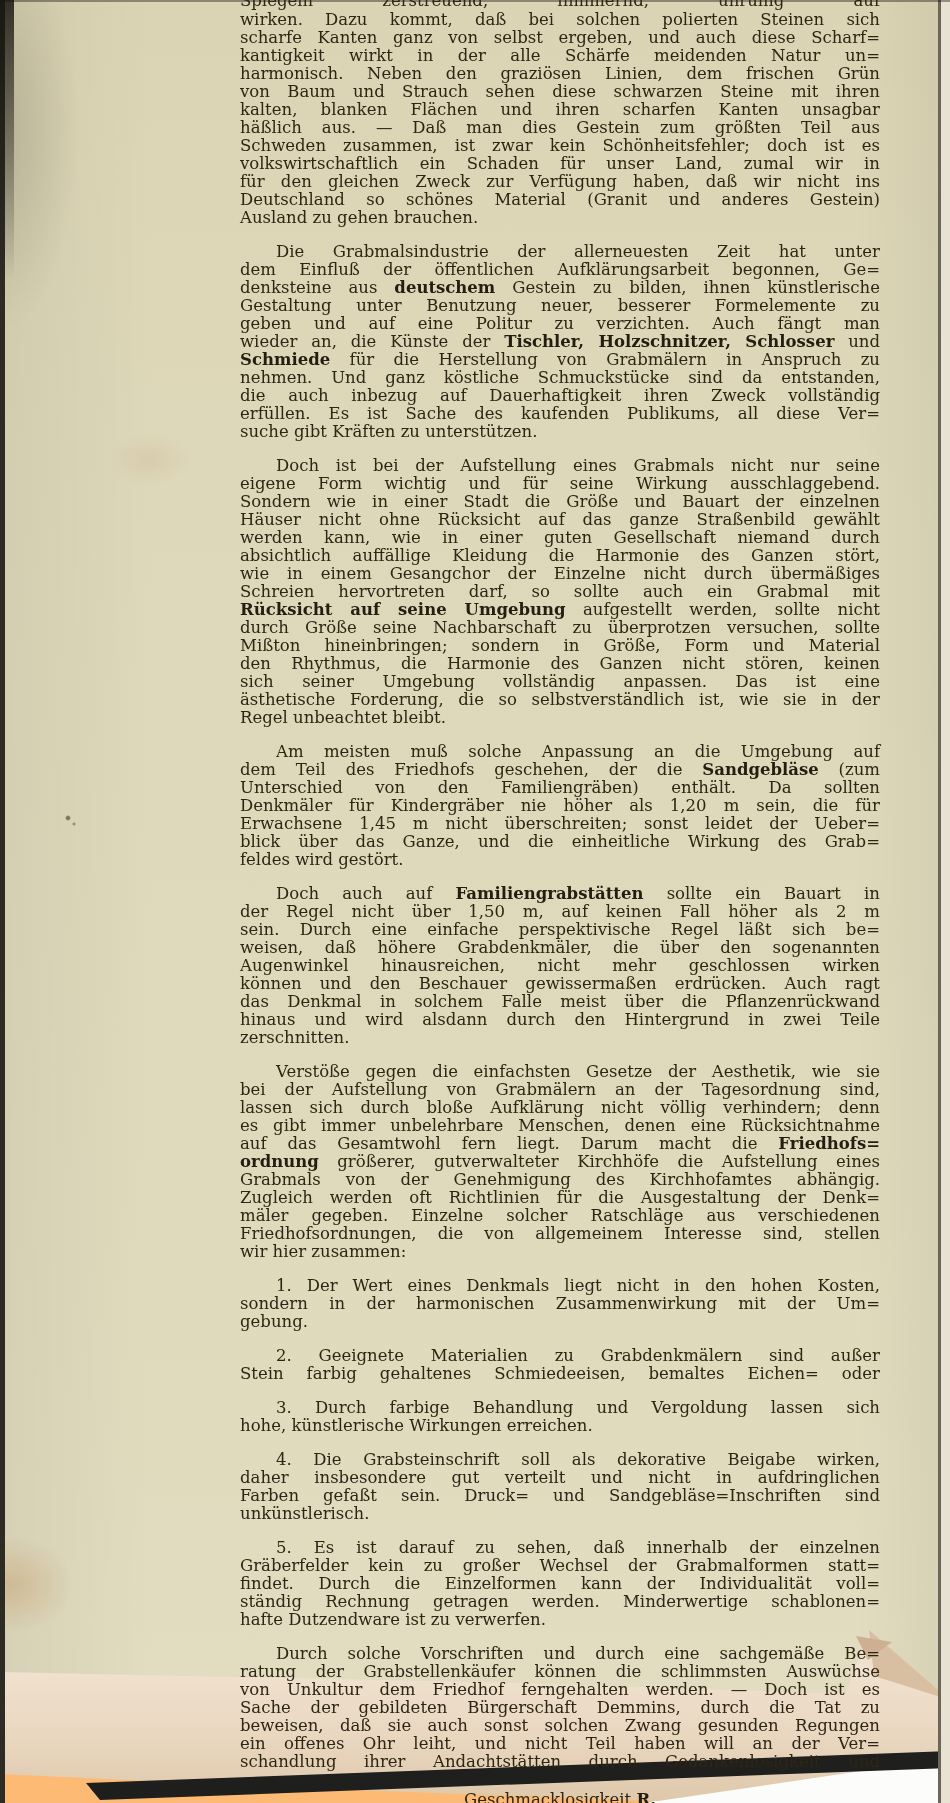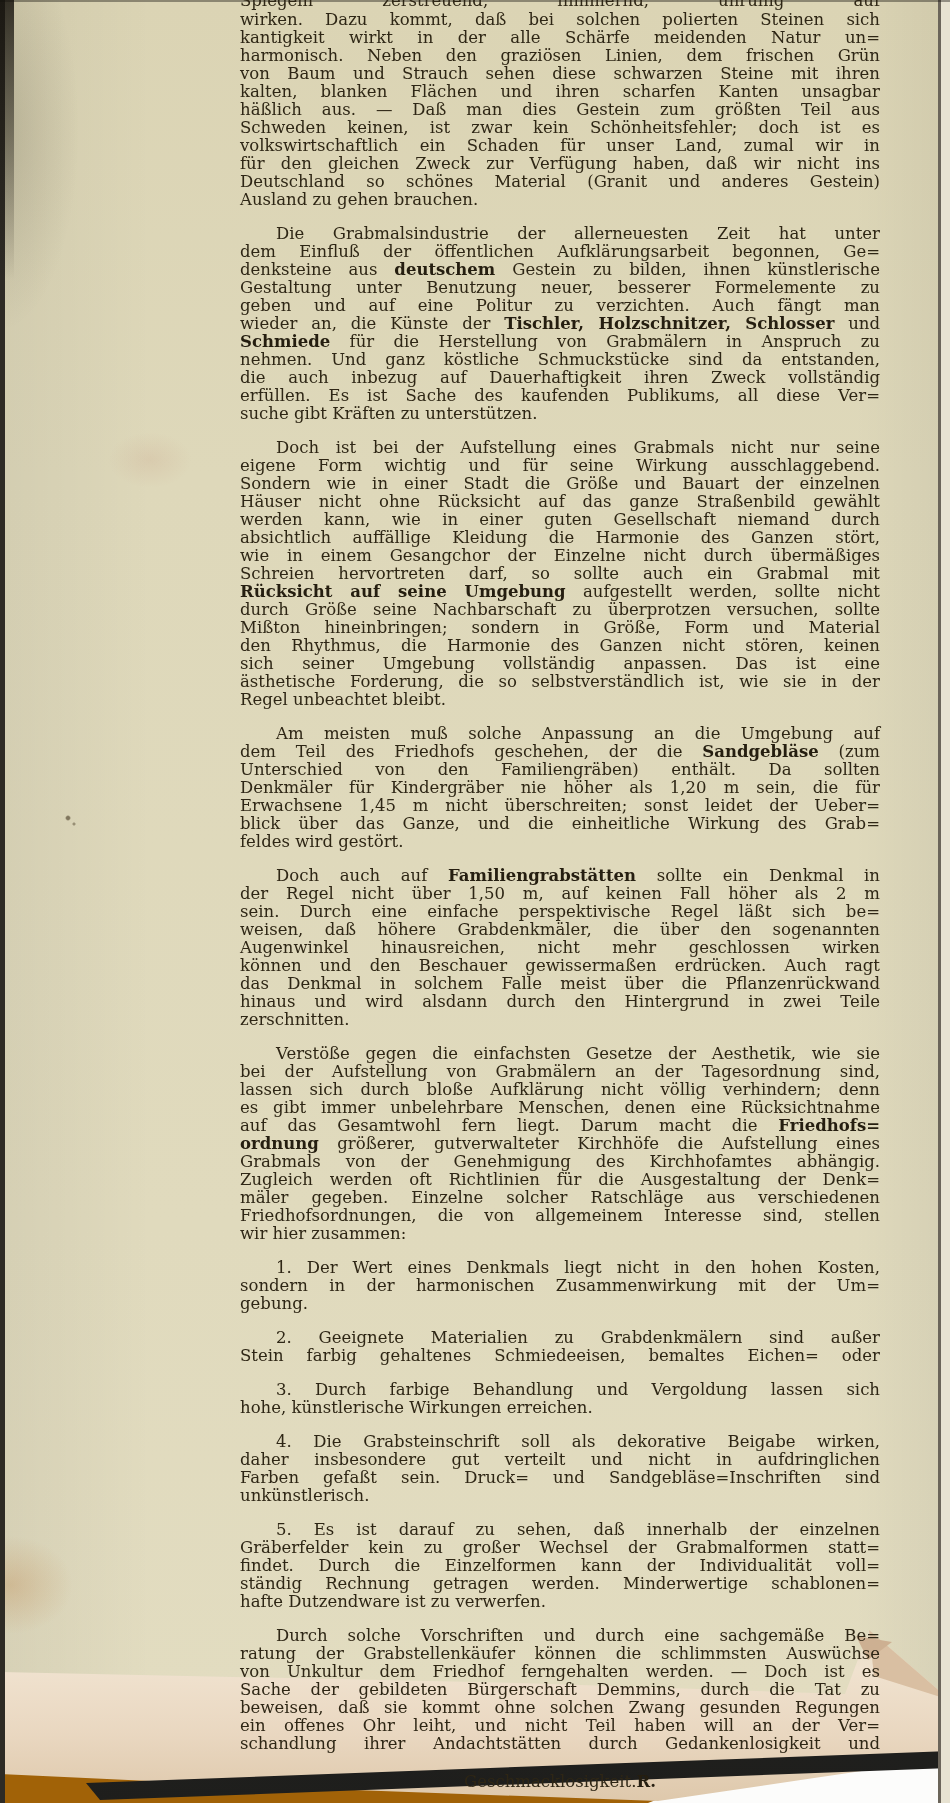--- a/index.html
+++ b/index.html
@@ -1,16 +1,16 @@
 <!DOCTYPE html>
 <html><head>
 <meta charset="utf-8">
 <style>
   html,body{margin:0;padding:0;background:#ffffff;}
-  #stage{position:relative;width:950px;height:1803px;overflow:hidden;background:#a16207;
+  #stage{position:relative;width:950px;height:1803px;overflow:hidden;background:#fdba74;
          font-family:"DejaVu Serif","Liberation Serif",serif;}
   .abs{position:absolute;left:0;top:0;width:950px;height:1803px;}
   
   .paper{height:1703px;background:
     radial-gradient(circle at 68px 818px, rgba(55,42,20,.55) 0 1.5px, rgba(55,42,20,0) 3px),
     radial-gradient(circle at 74px 824px, rgba(55,42,20,.4) 0 1px, rgba(55,42,20,0) 2px),
     radial-gradient(ellipse 90px 70px at 10px 1585px, rgba(186,124,62,.28), rgba(186,124,62,0) 70%),
     radial-gradient(ellipse 60px 40px at 150px 460px, rgba(170,90,70,.10), rgba(170,90,70,0) 70%),
     radial-gradient(ellipse 110px 280px at 0px 130px, rgba(40,35,22,.16), rgba(40,35,22,0) 72%),
     linear-gradient(90deg, rgba(0,0,0,.05), rgba(0,0,0,0) 16%, rgba(0,0,0,0) 90%, rgba(0,0,0,.05)),
@@ -54,26 +54,27 @@
   <div class="abs edge-right"></div>
   <div class="abs edge-top"></div>
 
   <div id="text-col">
     <div class="clipline">
       <div class="tline">Spiegeln zerstreuend, flimmernd, unruhig auf</div>
     </div>
     <div id="paragraphs">
         <div>
           <div class="tline"><span>wirken.  Dazu kommt, daß bei solchen polierten Steinen sich</span></div>
+          <div class="tline"><span>scharfe Kanten ganz von selbst ergeben, und auch diese Scharf=</span></div>
           <div class="tline"><span>kantigkeit wirkt in der alle Schärfe meidenden Natur un=</span></div>
           <div class="tline"><span>harmonisch.  Neben den graziösen Linien, dem frischen Grün</span></div>
           <div class="tline"><span>von Baum und Strauch sehen diese schwarzen Steine mit ihren</span></div>
           <div class="tline"><span>kalten, blanken Flächen und ihren scharfen Kanten unsagbar</span></div>
           <div class="tline"><span>häßlich aus. — Daß man dies Gestein zum größten Teil aus</span></div>
-          <div class="tline"><span>Schweden keinen, ist zwar kein Schönheitsfehler; doch ist es</span></div>
+          <div class="tline"><span>Schweden zusammen, ist zwar kein Schönheitsfehler; doch ist es</span></div>
           <div class="tline"><span>volkswirtschaftlich ein Schaden für unser Land, zumal wir in</span></div>
           <div class="tline"><span>für den gleichen Zweck zur Verfügung haben, daß wir nicht ins</span></div>
           <div class="tline"><span>Deutschland so schönes Material (Granit und anderes Gestein)</span></div>
           <div class="tline plast"><span>Ausland zu gehen brauchen.</span></div>
         </div>
         <div>
           <div class="tline ind"><span>Die Grabmalsindustrie der allerneuesten Zeit hat unter</span></div>
           <div class="tline"><span>dem Einfluß der öffentlichen Aufklärungsarbeit begonnen, Ge=</span></div>
           <div class="tline"><span>denksteine aus </span><b>deutschem</b><span> Gestein zu bilden, ihnen künstlerische</span></div>
           <div class="tline"><span>Gestaltung unter Benutzung neuer, besserer Formelemente zu</span></div>
@@ -105,21 +106,21 @@
         <div>
           <div class="tline ind"><span>Am meisten muß solche Anpassung an die Umgebung auf</span></div>
           <div class="tline"><span>dem Teil des Friedhofs geschehen, der die </span><b>Sandgebläse</b><span> (zum</span></div>
           <div class="tline"><span>Unterschied von den Familiengräben) enthält.  Da sollten</span></div>
           <div class="tline"><span>Denkmäler für Kindergräber nie höher als 1,20 m sein, die für</span></div>
           <div class="tline"><span>Erwachsene 1,45 m nicht überschreiten; sonst leidet der Ueber=</span></div>
           <div class="tline"><span>blick über das Ganze, und die einheitliche Wirkung des Grab=</span></div>
           <div class="tline plast"><span>feldes wird gestört.</span></div>
         </div>
         <div>
-          <div class="tline ind"><span>Doch auch auf </span><b>Familiengrabstätten</b><span> sollte ein Denkmal in</span></div>
+          <div class="tline ind"><span>Doch auch auf </span><b>Familiengrabstätten</b><span> sollte ein Bauart in</span></div>
           <div class="tline"><span>der Regel nicht über 1,50 m, auf keinen Fall höher als 2 m</span></div>
           <div class="tline"><span>sein.  Durch eine einfache perspektivische Regel läßt sich be=</span></div>
           <div class="tline"><span>weisen, daß höhere Grabdenkmäler, die über den sogenannten</span></div>
           <div class="tline"><span>Augenwinkel hinausreichen, nicht mehr geschlossen wirken</span></div>
           <div class="tline"><span>können und den Beschauer gewissermaßen erdrücken.  Auch ragt</span></div>
           <div class="tline"><span>das Denkmal in solchem Falle meist über die Pflanzenrückwand</span></div>
           <div class="tline"><span>hinaus und wird alsdann durch den Hintergrund in zwei Teile</span></div>
           <div class="tline plast"><span>zerschnitten.</span></div>
         </div>
         <div>
@@ -159,21 +160,21 @@
           <div class="tline"><span>Gräberfelder kein zu großer Wechsel der Grabmalformen statt=</span></div>
           <div class="tline"><span>findet.  Durch die Einzelformen kann der Individualität voll=</span></div>
           <div class="tline"><span>ständig Rechnung getragen werden.  Minderwertige schablonen=</span></div>
           <div class="tline plast"><span>hafte Dutzendware ist zu verwerfen.</span></div>
         </div>
         <div>
           <div class="tline ind"><span>Durch solche Vorschriften und durch eine sachgemäße Be=</span></div>
           <div class="tline"><span>ratung der Grabstellenkäufer können die schlimmsten Auswüchse</span></div>
           <div class="tline"><span>von Unkultur dem Friedhof ferngehalten werden. — Doch ist es</span></div>
           <div class="tline"><span>Sache der gebildeten Bürgerschaft Demmins, durch die Tat zu</span></div>
-          <div class="tline"><span>beweisen, daß sie kommt ohne solchen Zwang gesunden Regungen</span></div>
+          <div class="tline"><span>beweisen, daß sie auch sonst solchen Zwang gesunden Regungen</span></div>
           <div class="tline"><span>ein offenes Ohr leiht, und nicht Teil haben will an der Ver=</span></div>
           <div class="tline"><span>schandlung ihrer Andachtstätten durch Gedankenlosigkeit und</span></div>
           <div class="tline plast sigline">
             <span><span>Geschmacklosigkeit.</span></span>
             <b>R.</b>
           </div>
         </div>
       </div>
   </div>
 </div>

